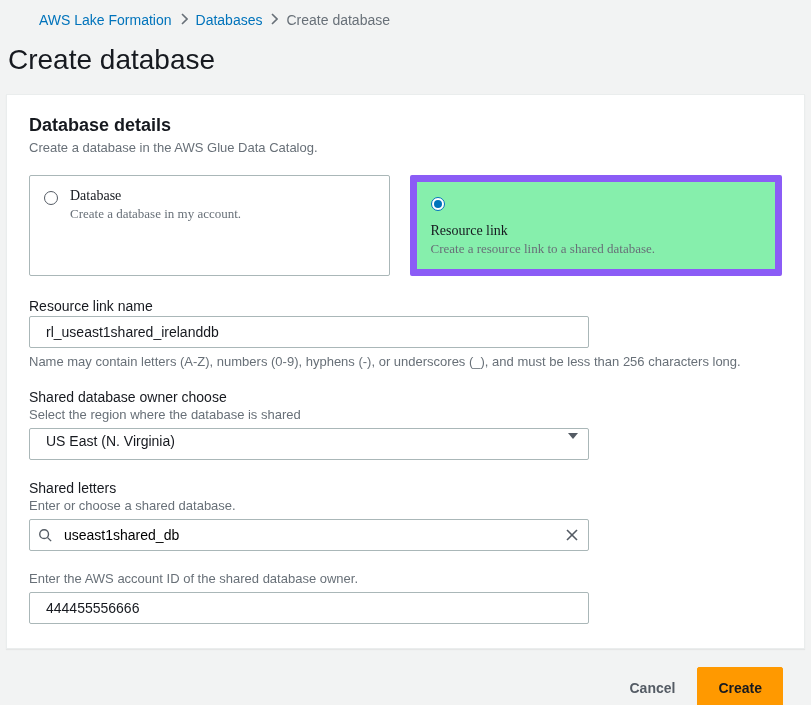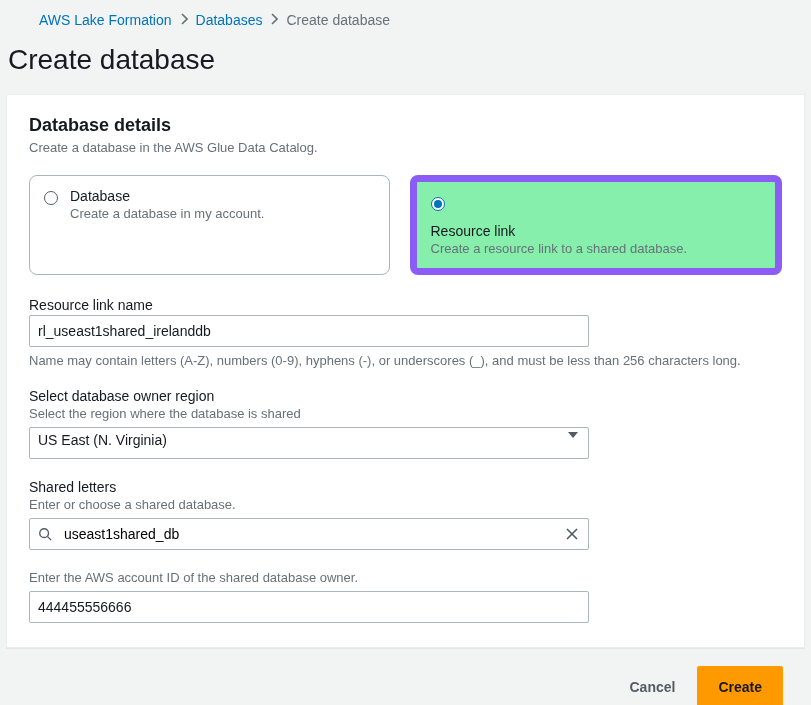--- a/index.html
+++ b/index.html
@@ -32,27 +32,28 @@
     box-shadow: 0 1px 1px rgba(0,0,0,0.05);
     margin: 0 6px;
     padding: 20px 22px 24px 22px;
   }
   .panel-title { font-size: 18px; font-weight: 700; margin-bottom: 4px; }
   .panel-sub { color: #687078; font-size: 13px; margin-bottom: 20px; }
   .radio-row { display: flex; gap: 20px; margin-bottom: 22px; }
   .radio-card {
     flex: 1;
     border: 1px solid #aab7b8;
-    border-radius: 8px;
+    border-radius: 2px;
     padding: 12px 14px;
     display: flex;
     gap: 12px;
     cursor: pointer;
     background: #fff;
     align-items: flex-start;
+    font-family: Liberation Serif, serif;
   }
   .radio-card.selected {
     border: 7px solid #8b5cf6;
     background: #86efac;
     flex-direction: column;
   }
   .radio-circle {
     width: 14px; height: 14px; border: 1px solid #545b64;
     border-radius: 50%; margin-top: 3px; position: relative; flex-shrink: 0;
     background: #fff;
@@ -63,21 +64,21 @@
     background: #0073bb; border-radius: 50%; top: 2px; left: 2px;
   }
   .radio-label { font-size: 14px; color: #16191f; }
   .radio-desc { font-size: 13px; color: #687078; margin-top: 2px; }
   .field { margin-bottom: 20px; }
   .field-label { font-size: 14px; color: #16191f; margin-bottom: 2px; }
   .field-hint { font-size: 13px; color: #687078; margin-bottom: 6px; }
   .field-hint-below { font-size: 13px; color: #687078; margin-top: 6px; }
   .text-input, .select-box, .search-box {
     width: 560px; height: 32px; border: 1px solid #aab7b8;
-    border-radius: 2px; padding: 4px 8px; font-size: 14px;
+    border-radius: 2px; padding: 4px 16px; font-size: 14px;
     background: #fff; color: #16191f;
   }
   .select-box {
     display: flex; justify-content: space-between;
     cursor: pointer; padding-right: 10px;
   }
   .caret-down {
     width: 0; height: 0; border-left: 5px solid transparent;
     border-right: 5px solid transparent; border-top: 6px solid #545b64;
   }
@@ -145,21 +146,21 @@
     </div>
   </div>
 
   <div class="field">
     <div class="field-label">Resource link name</div>
     <input type="text" class="text-input" value="rl_useast1shared_irelanddb" style="">
     <div class="field-hint-below">Name may contain letters (A-Z), numbers (0-9), hyphens (-), or underscores (_), and must be less than 256 characters long.</div>
   </div>
 
   <div class="field">
-    <div class="field-label">Select database owner region</div>
+    <div class="field-label">Shared database owner choose</div>
     <div class="field-hint">Select the region where the database is shared</div>
     <div class="select-box">
       <span>US East (N. Virginia)</span>
       <span class="caret-down"></span>
     </div>
   </div>
 
   <div class="field">
     <div class="field-label">Shared letters</div>
     <div class="field-hint">Enter or choose a shared database.</div>

